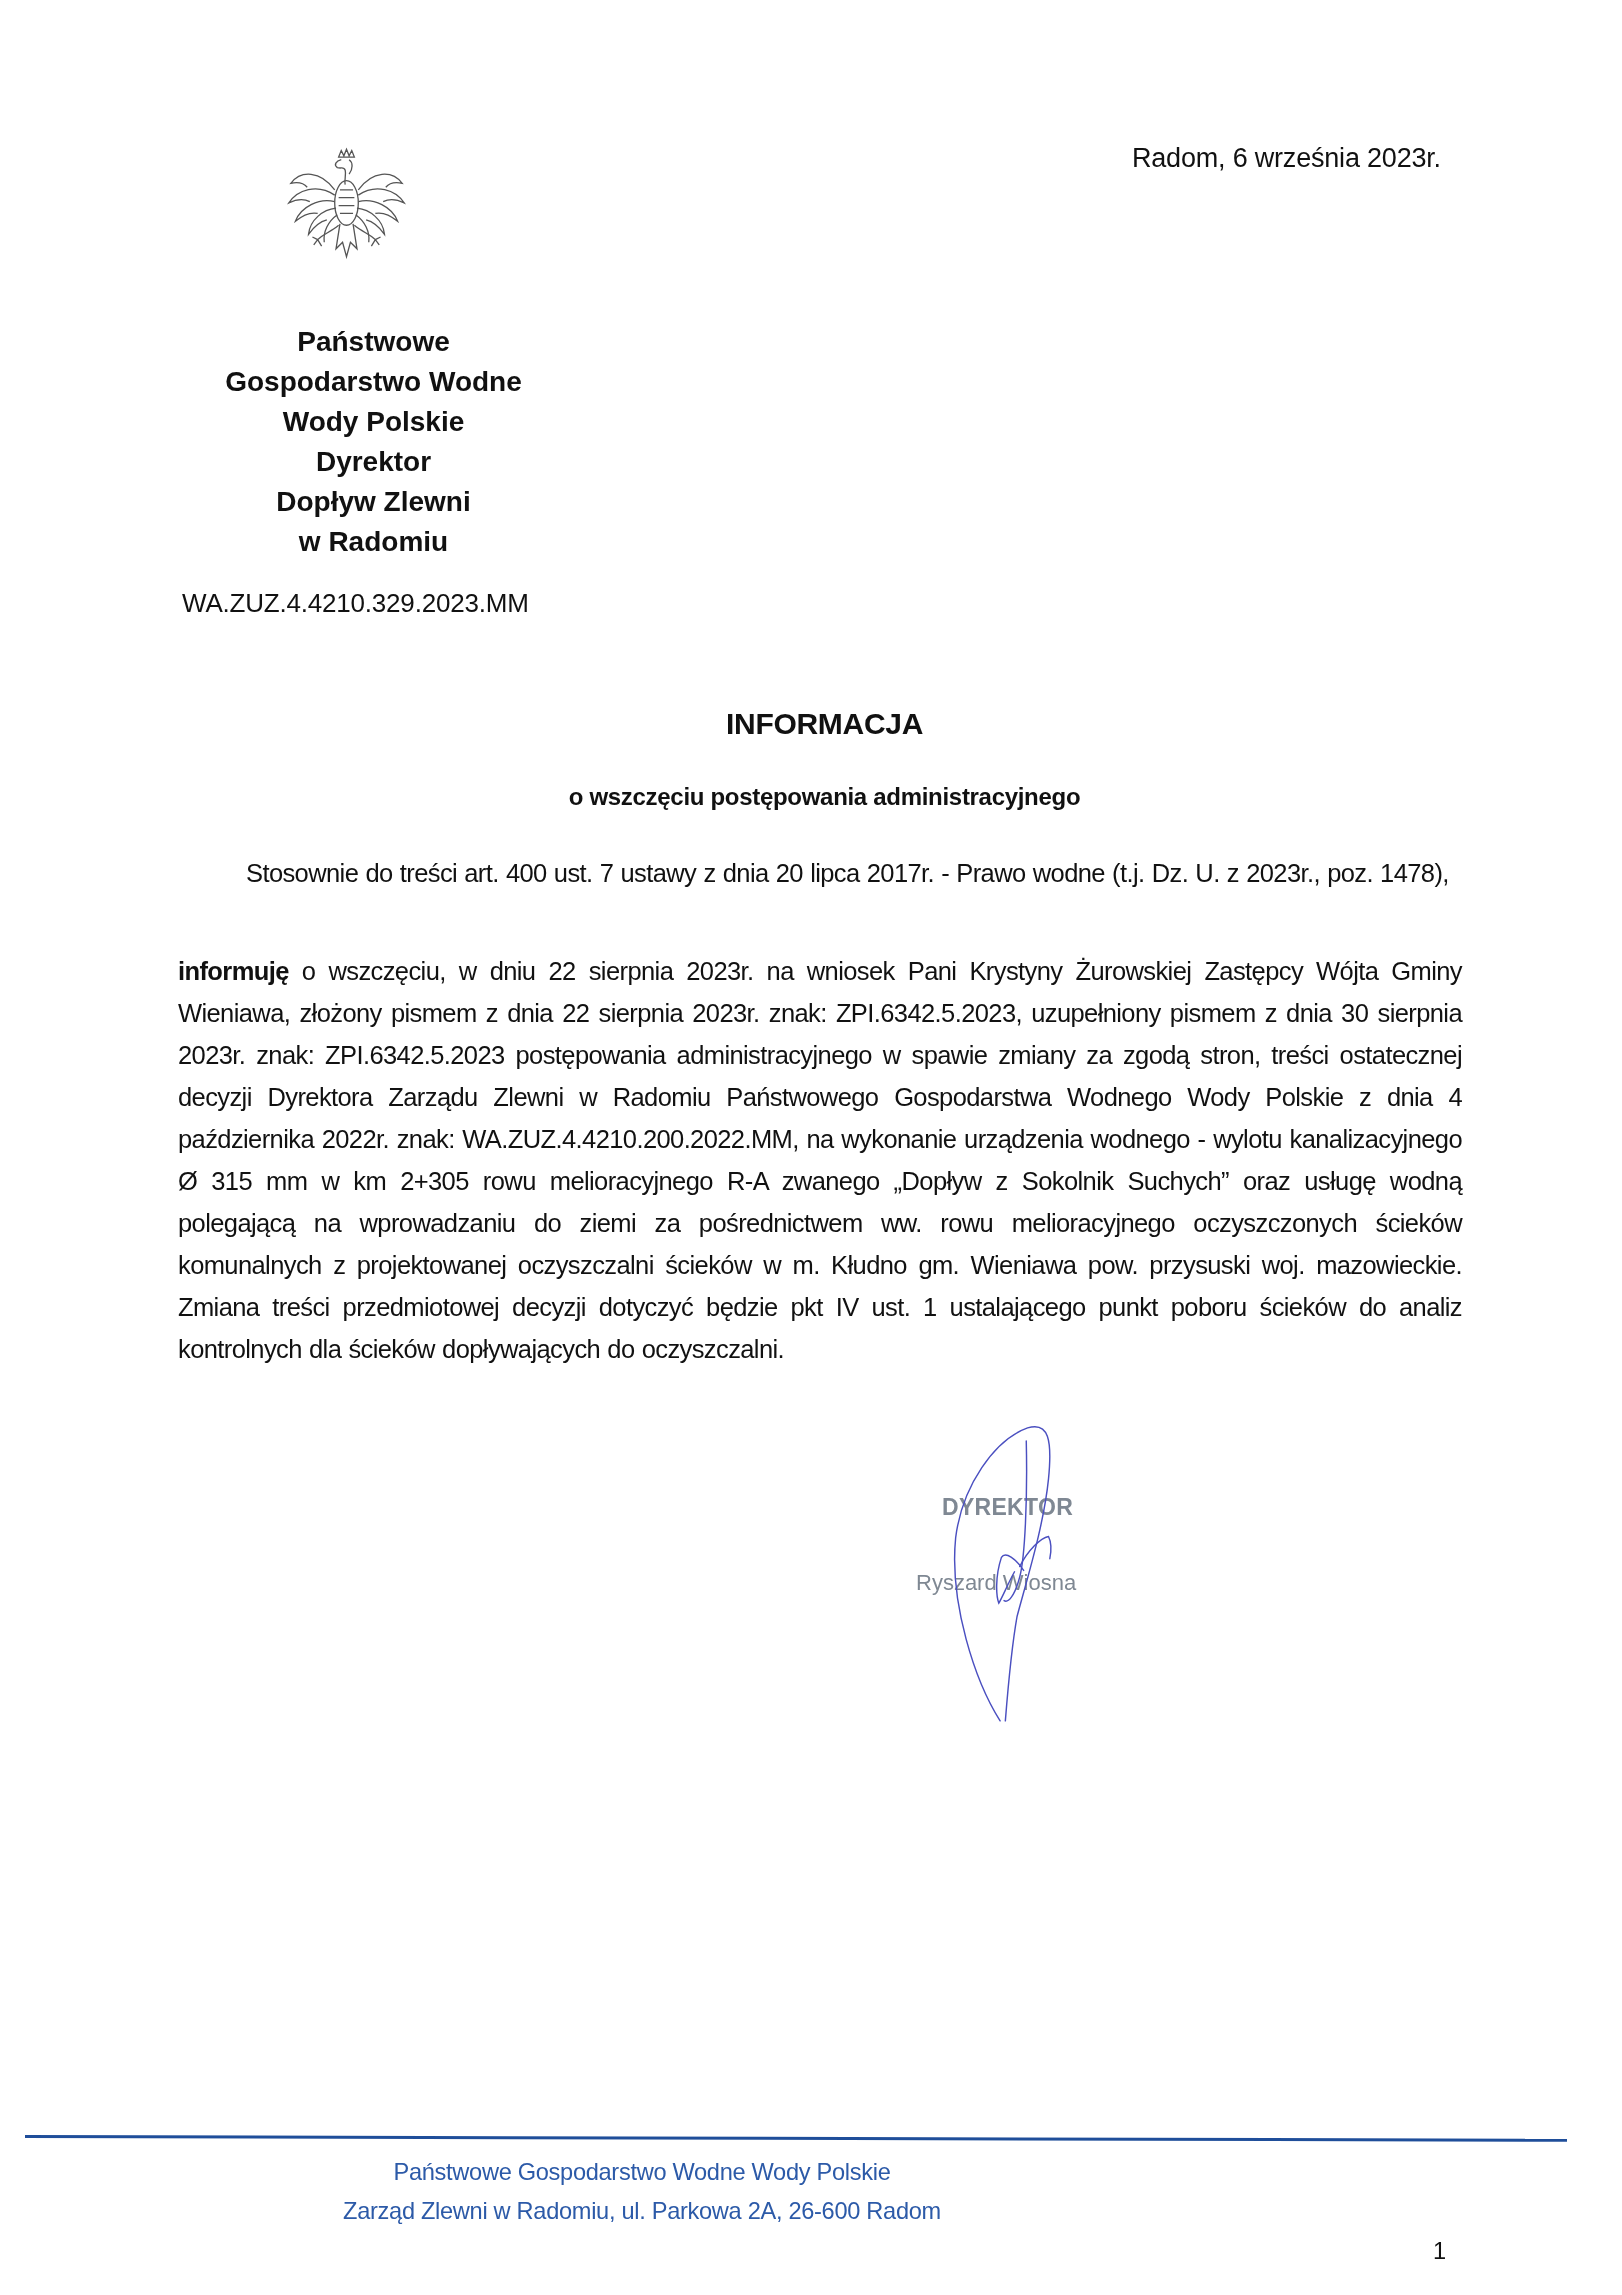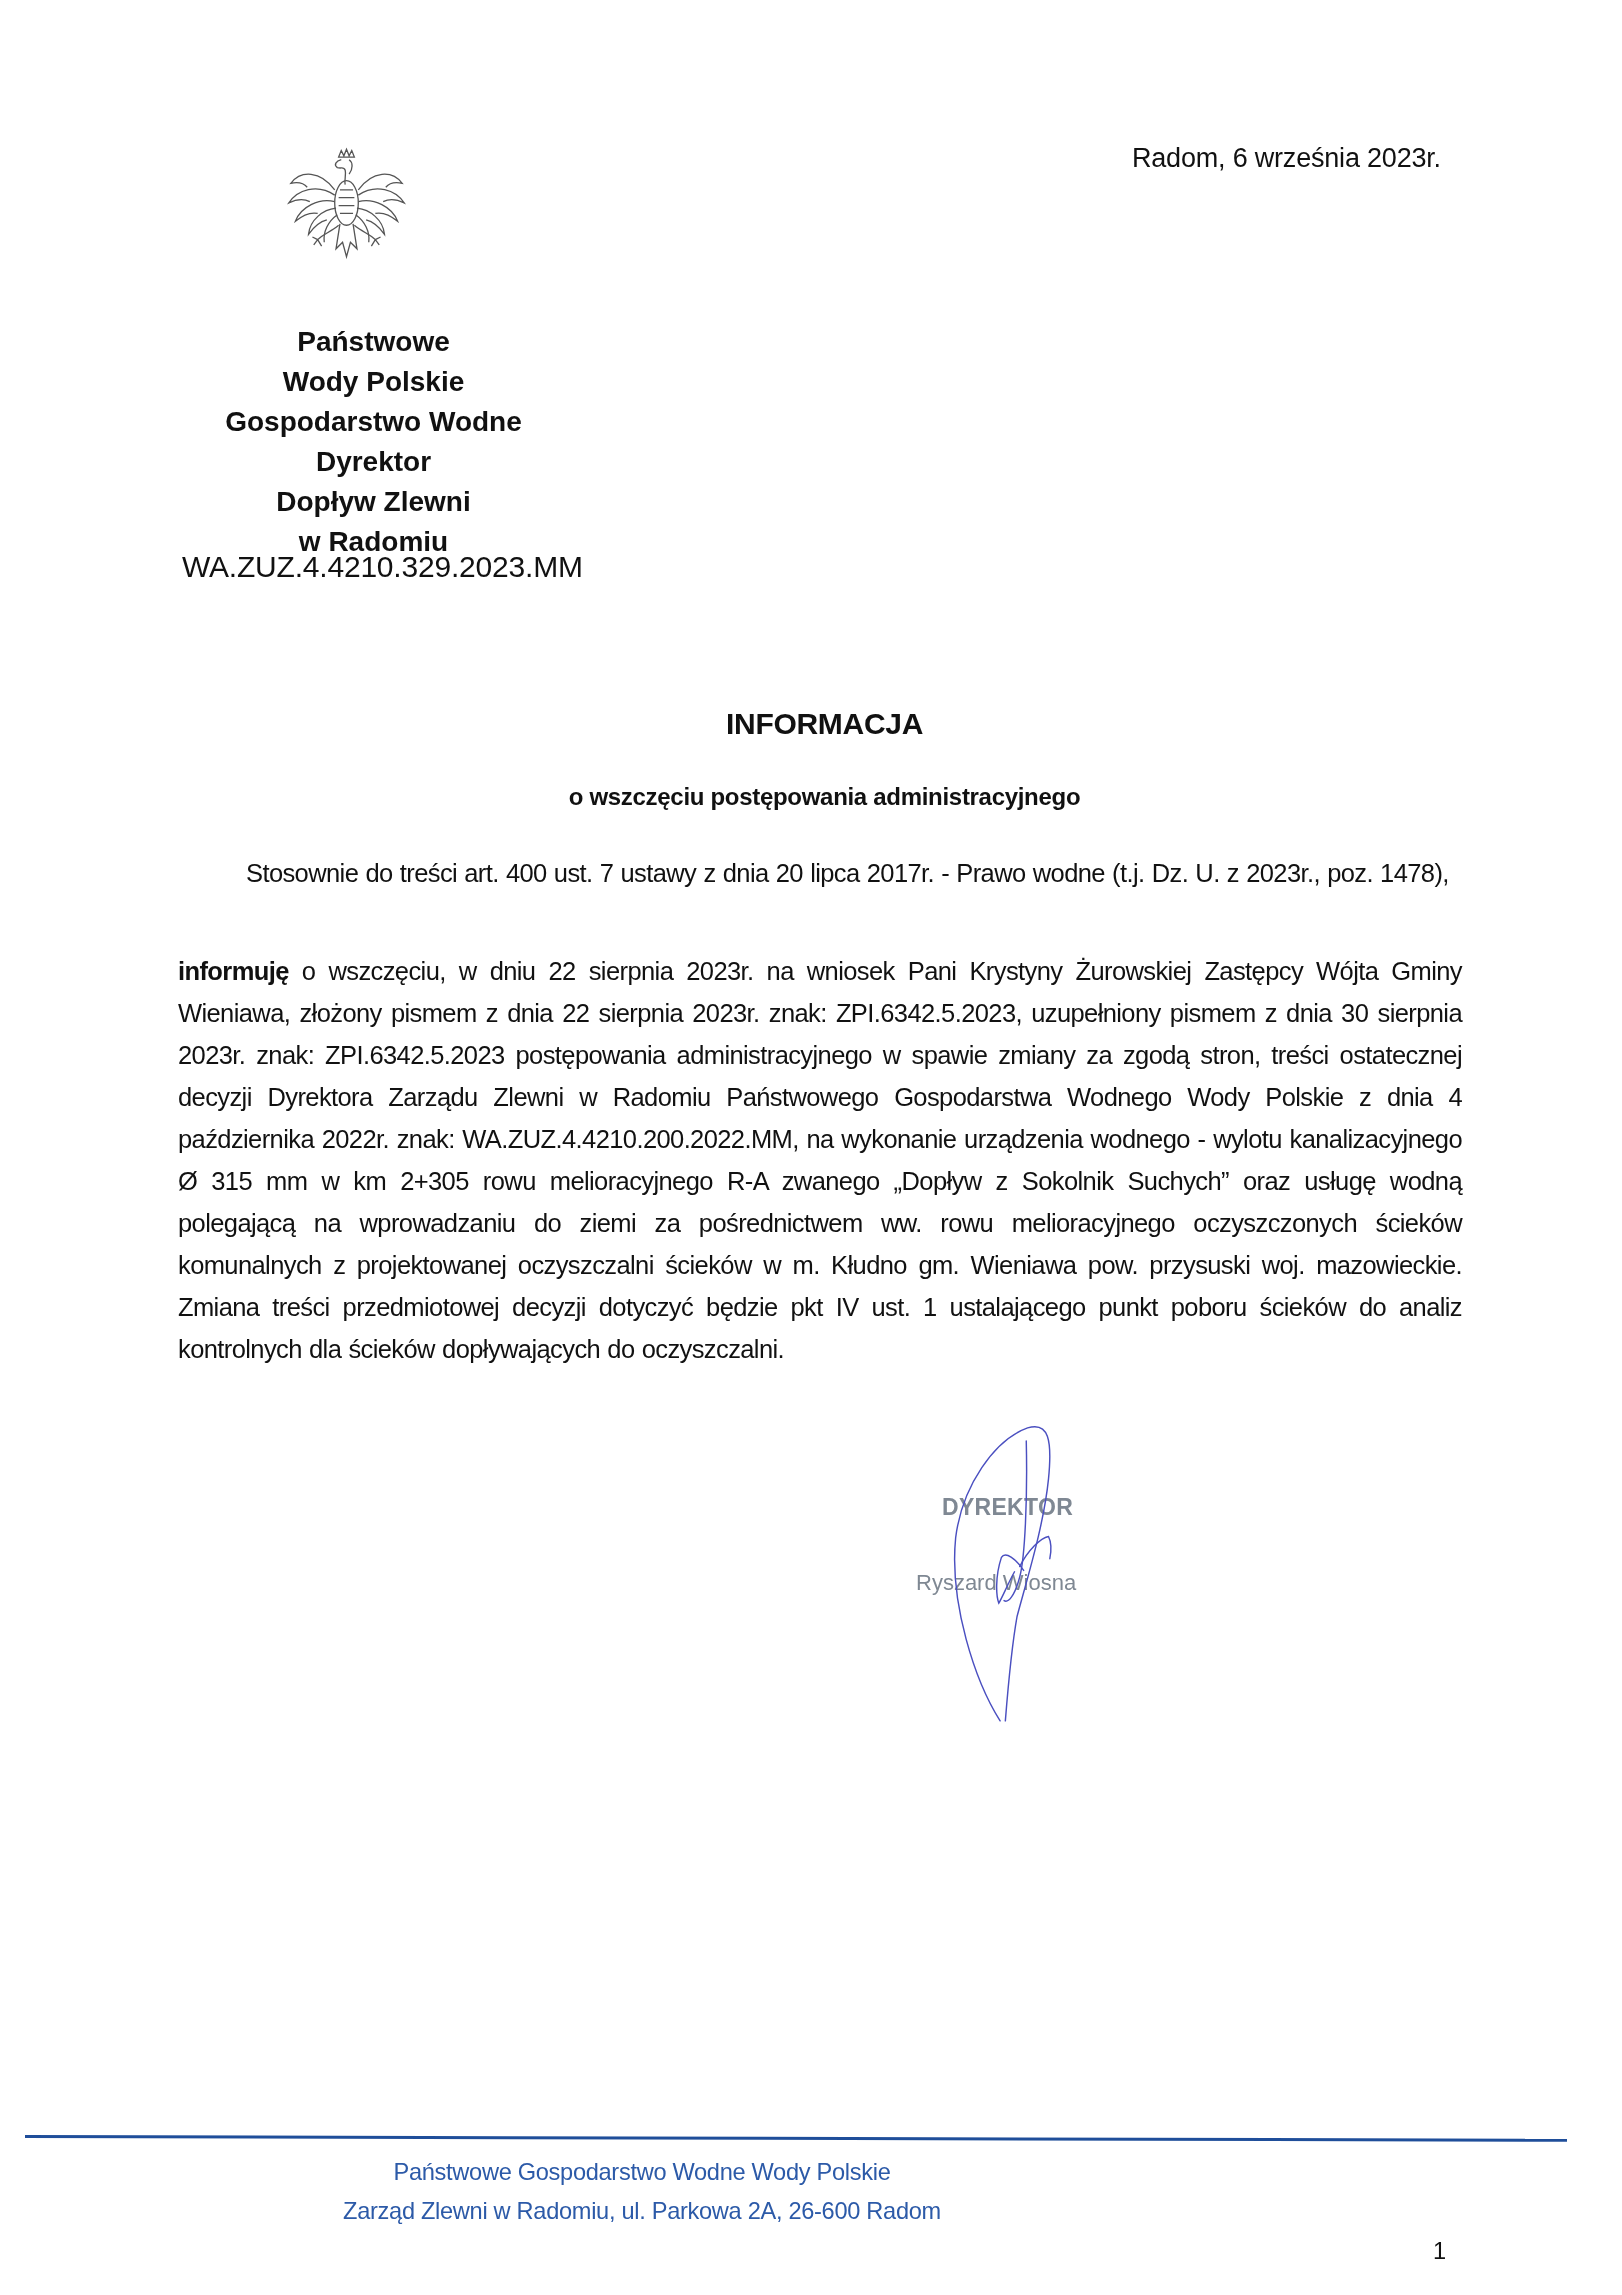--- a/index.html
+++ b/index.html
@@ -36,22 +36,22 @@
       width: 419px;
       text-align: center;
       font-weight: bold;
       font-size: 28px;
       line-height: 40px;
     }
     .org-block div { white-space: nowrap; }
     .case-ref {
       position: absolute;
       left: 182px;
-      top: 550px;
-      font-size: 30px;
+      top: 588px;
+      font-size: 26px;
       letter-spacing: -0.2px;
     }
     .title {
       position: absolute;
       left: 0;
       top: 707px;
       width: 1649px;
       text-align: center;
       font-weight: bold;
       font-size: 30px;
@@ -162,22 +162,22 @@
 
     <path d="M88 124 C76 134 64 138 56 146 M56 146 L48 142 M56 146 L50 154 M56 146 L62 156"></path>
     <path d="M112 124 C124 134 136 138 144 146 M144 146 L152 142 M144 146 L150 154 M144 146 L138 156"></path>
   </g>
 </svg>
 
 <div class="date-line">Radom, 6 września 2023r.</div>
 
 <div class="org-block">
   <div>Państwowe</div>
+  <div>Gospodarstwo Wodne</div>
   <div>Wody Polskie</div>
-  <div>Gospodarstwo Wodne</div>
   <div>Dyrektor</div>
   <div>Dopływ Zlewni</div>
   <div>w Radomiu</div>
 </div>
 
 <div class="case-ref">WA.ZUZ.4.4210.329.2023.MM</div>
 
 <div class="title">INFORMACJA</div>
 <div class="subtitle">o wszczęciu postępowania administracyjnego</div>
 

